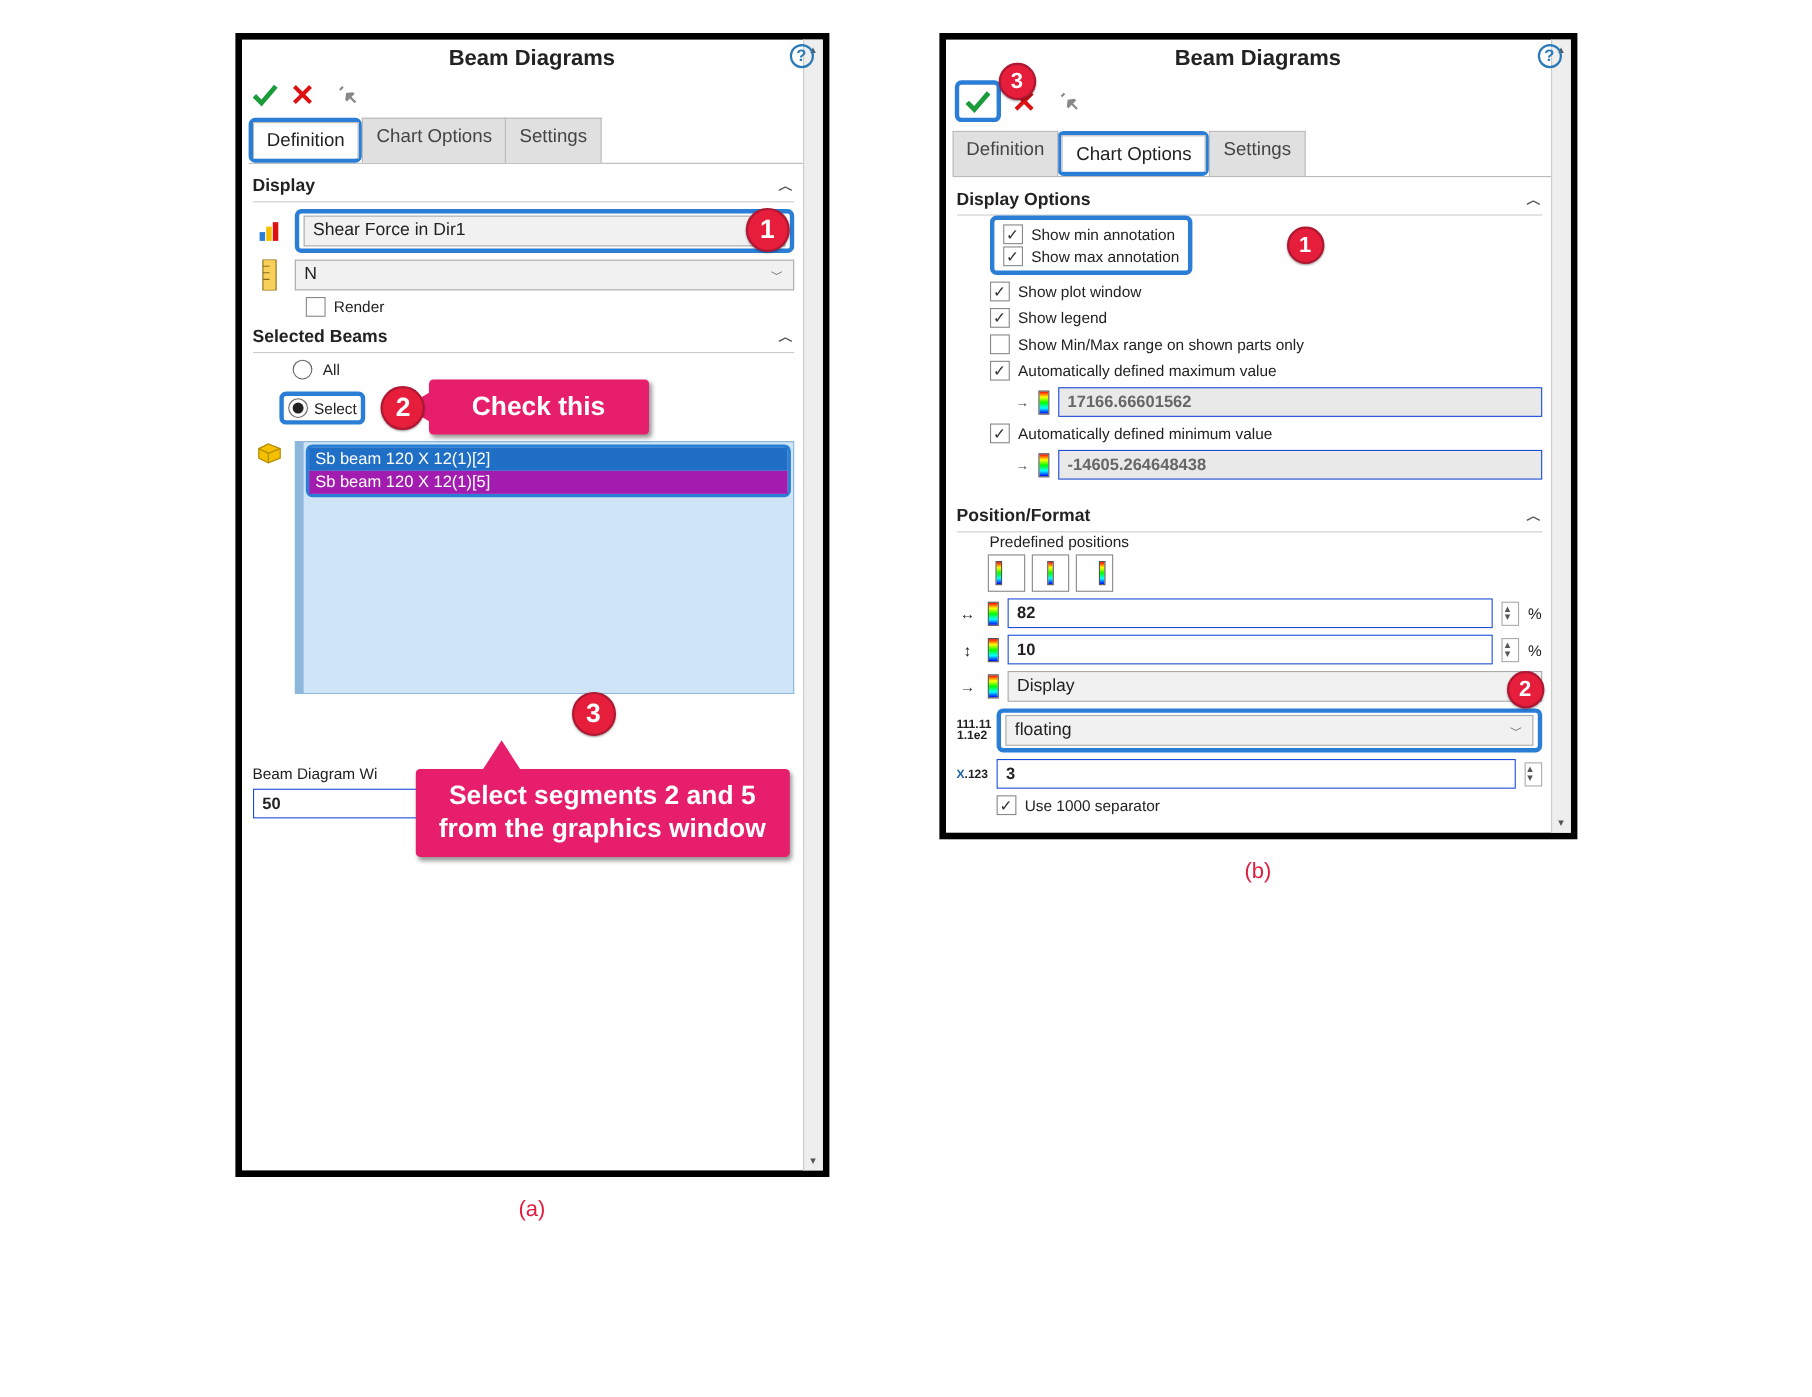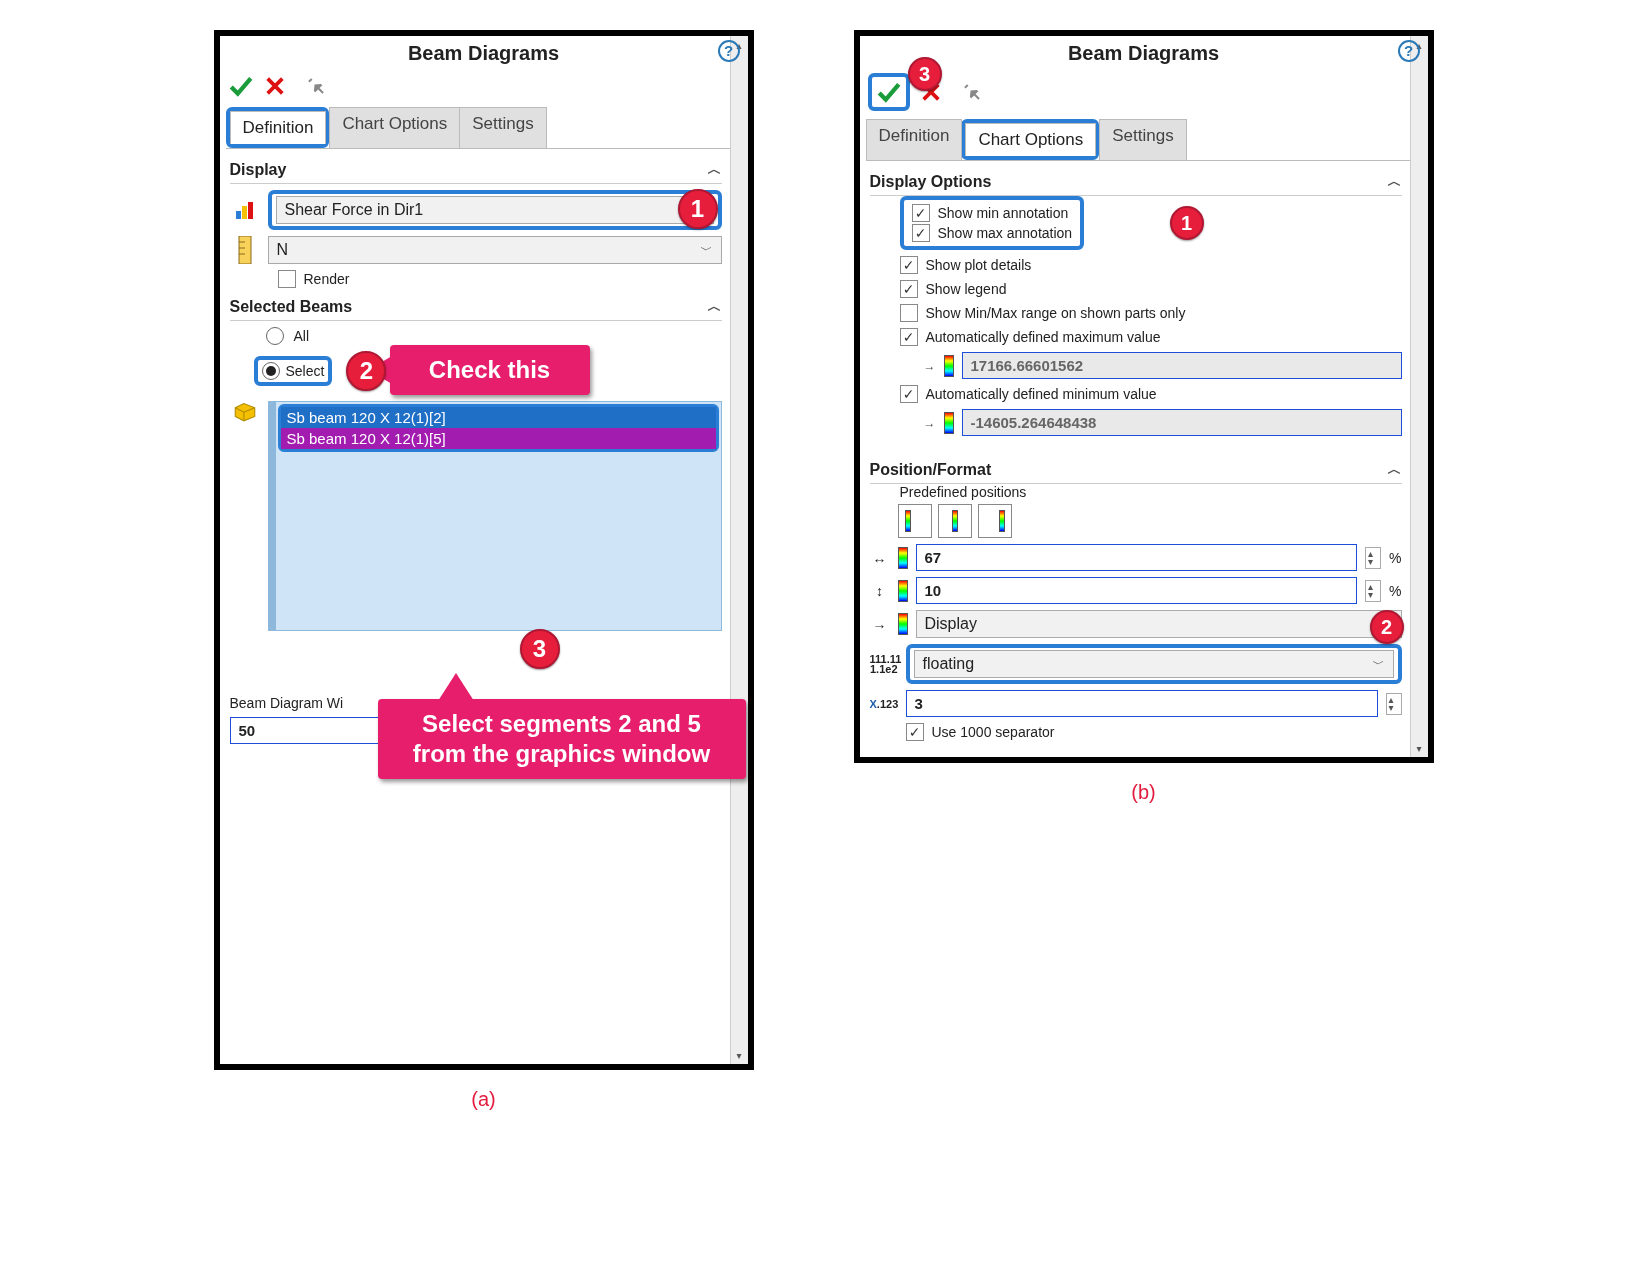--- a/index.html
+++ b/index.html
@@ -338,21 +338,21 @@
           <span style="margin-left:14px;">X Beam Radius</span>
         </div>
 
         <div class="callout" style="top:196px; left:170px; width:200px;">
           <span>Check this</span>
           <span class="tail" style="left:-22px; top:50%; transform:translateY(-50%); border-top:14px solid transparent; border-bottom:14px solid transparent; border-right:24px solid #e61e6b;"></span>
         </div>
 
         <div class="badge" style="top:480px; left:300px;">3</div>
 
-        <div class="callout" style="top:550px; left:158px; width:368px;">
+        <div class="callout" style="top:550px; left:158px; width:340px;">
           <span>Select segments 2 and 5 from the graphics window</span>
           <span class="tail" style="left:60px; top:-26px; border-left:18px solid transparent; border-right:18px solid transparent; border-bottom:28px solid #e61e6b;"></span>
         </div>
 
       </div>
     </div>
     <div class="caption">(a)</div>
   </div>
 
   <div class="col">
@@ -411,21 +411,21 @@
             <div class="row" style="margin:2px 0;">
               <span class="chk">✓</span>
               <span>Show max annotation</span>
             </div>
           </span>
           <div class="badge sm" style="top:10px; left:270px;">1</div>
         </div>
 
         <div class="row" style="margin-left:30px;">
           <span class="chk">✓</span>
-          <span>Show plot details</span>
+          <span>Show plot window</span>
         </div>
         <div class="row" style="margin-left:30px;">
           <span class="chk">✓</span>
           <span>Show legend</span>
         </div>
         <div class="row" style="margin-left:30px;">
           <span class="chk"></span>
           <span>Show Min/Max range on shown parts only</span>
         </div>
         <div class="row" style="margin-left:30px;">
@@ -461,21 +461,21 @@
               <div class="bar"></div>
             </div>
           <div class="posbtn">
               <div class="bar" style="margin-left:14px;"></div>
             </div>
         </div>
 
         <div class="row">
           <span style="width:20px; text-align:center;">↔</span>
           <span class="rainbow-v"></span>
-          <div class="input">67</div>
+          <div class="input">82</div>
           <div class="spin">
               <span>▴</span>
               <span>▾</span>
             </div>
           <span>%</span>
         </div>
 
         <div class="row">
           <span style="width:20px; text-align:center;">↕</span>
           <span class="rainbow-v"></span>

